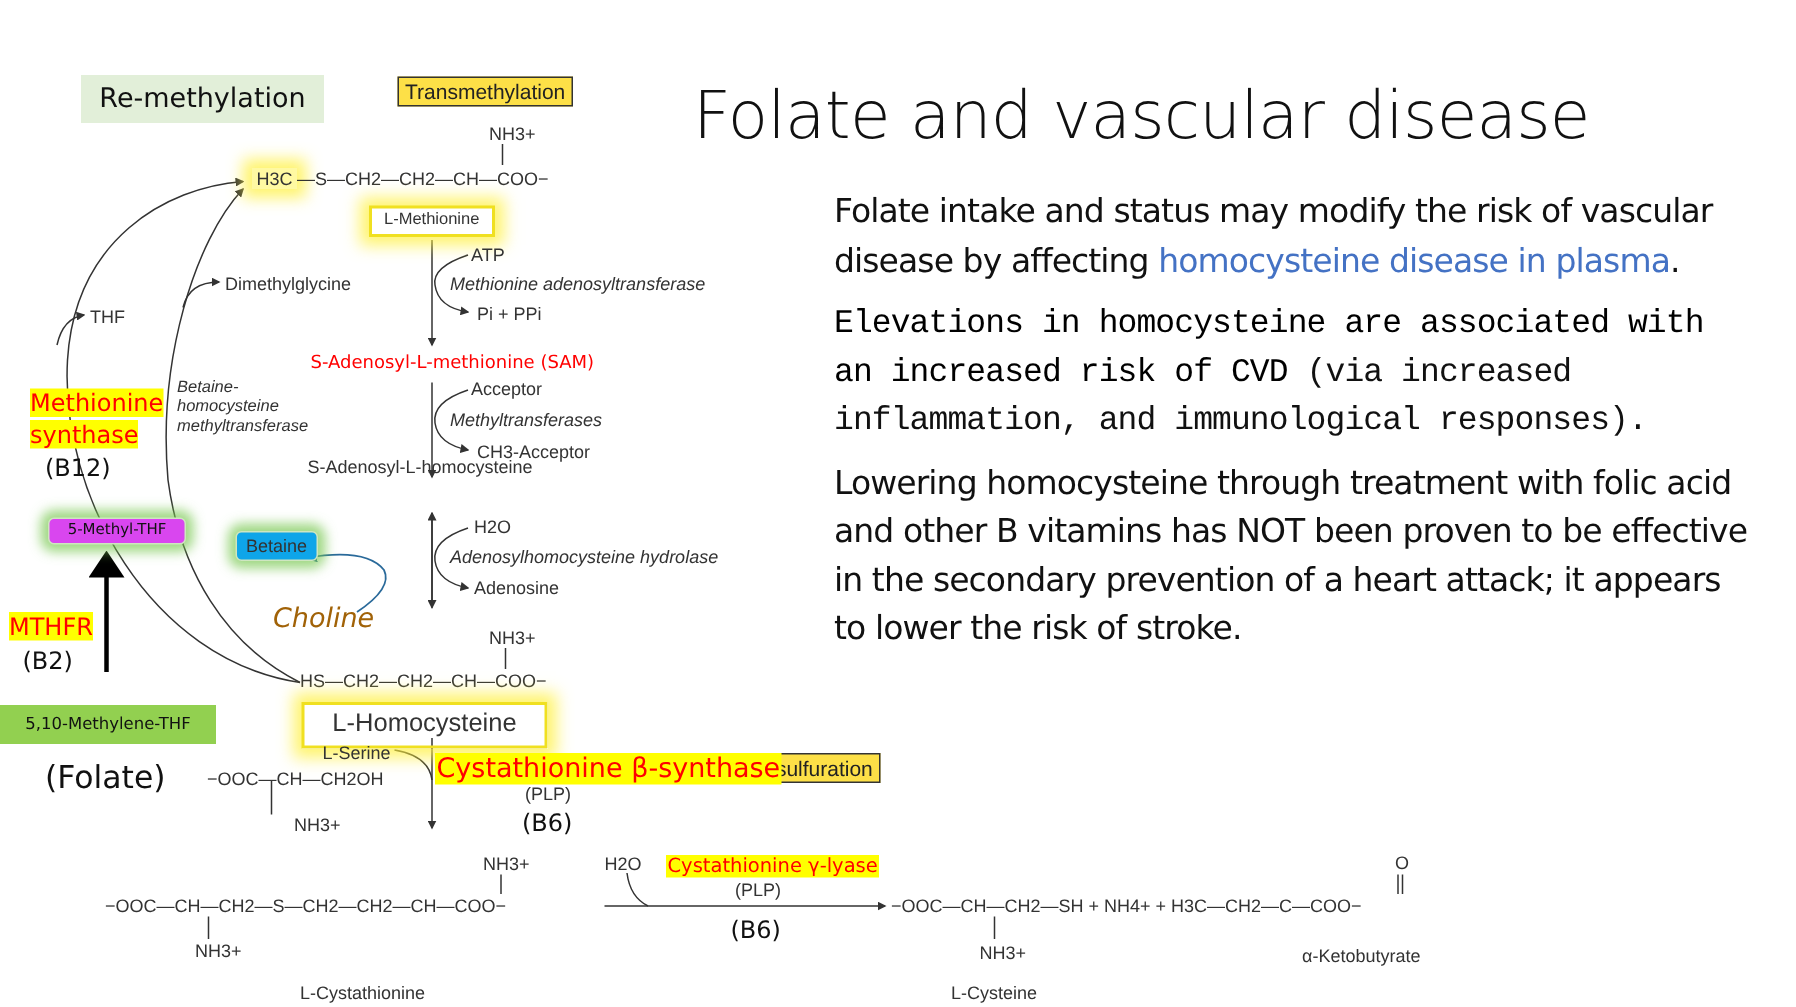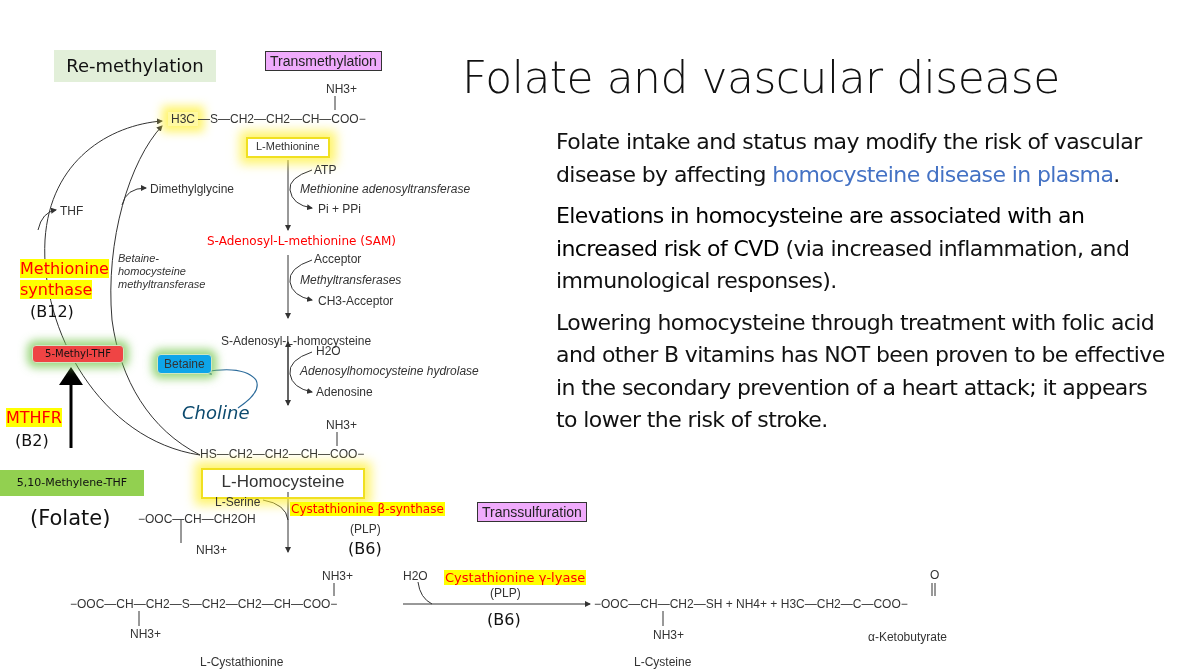--- a/index.html
+++ b/index.html
@@ -4,21 +4,21 @@
 <style>
   html, body { margin: 0; padding: 0; background: #ffffff; }
   body { width: 1197px; height: 671px; position: relative; overflow: hidden;
          font-family: "Liberation Sans", sans-serif; color: #111; }
   .abs { position: absolute; white-space: nowrap; }
   .chem { font-family: "Liberation Sans", sans-serif; font-size: 12px; color: #333; }
   .ital { font-style: italic; }
   .carlito { font-family: "DejaVu Sans", sans-serif; }
   .hl-yellow { background: #ffff00; color: #ff0000; }
   .red { color: #ff0000; }
-  .box { border: 1px solid #333; padding: 1px 4px; background: #f0abfc; }
+  .box { border: 1px solid #333; padding: 1px 4px; background: #fde047; }
   .glow-y { box-shadow: 0 0 10px 6px rgba(255,240,60,0.75); }
   .glow-g { box-shadow: 0 0 8px 5px rgba(120,200,80,0.7); border-radius: 4px; }
   .title { font-family: "DejaVu Sans", sans-serif; font-weight: 200; font-size: 44px;
            color: #111; letter-spacing: -0.5px; }
   .para { font-family: "DejaVu Sans", sans-serif; font-size: 22px; line-height: 32.5px;
           color: #111; width: 610px; letter-spacing: -0.6px; white-space: normal; }
   .blue { color: #4472c4; }
   svg.lines { position: absolute; left: 0; top: 0; }
 </style>
 </head>
@@ -83,35 +83,35 @@
 <div class="abs chem" style="left:314px; top:163px;text-align:center;">ATP</div>
 <div class="abs chem ital" style="left:300px; top:182px;">Methionine adenosyltransferase</div>
 <div class="abs chem" style="left:318px; top:202px;">Pi + PPi</div>
 
 <div class="abs red" style="left:207px; top:234px; font-size:12px; font-family:'DejaVu Sans',sans-serif;">S-Adenosyl-L-methionine (SAM)</div>
 
 <div class="abs chem" style="left:314px; top:252px;">Acceptor</div>
 <div class="abs chem ital" style="left:300px; top:273px;">Methyltransferases</div>
 <div class="abs chem" style="left:318px; top:294px;">CH3-Acceptor</div>
 
-<div class="abs chem" style="left:205px; top:334px;margin-left:16px;">S-Adenosyl-L-homocysteine</div>
+<div class="abs chem" style="left:205px; top:304px;">S-Adenosyl-L-homocysteine</div>
 
 <div class="abs chem" style="left:316px; top:344px;">H2O</div>
 <div class="abs chem ital" style="left:300px; top:364px;">Adenosylhomocysteine hydrolase</div>
 <div class="abs chem" style="left:316px; top:385px;">Adenosine</div>
 
 <div class="abs chem" style="left:326px; top:418px;">NH3+</div>
 <div class="abs chem" style="left:200px; top:447px;">HS—CH2—CH2—CH—COO−</div>
 <div class="abs chem glow-y" style="left:201px; top:468px; width:160px; border:2px solid #f0e020; font-size:17px; text-align:center; padding:2px 0 5px 0;">L-Homocysteine</div>
 
 <div class="abs chem" style="left:215px; top:495px;">L-Serine</div>
 <div class="abs chem" style="left:138px; top:512px;">−OOC—CH—CH2OH</div>
 <div class="abs chem" style="left:196px; top:543px;">NH3+</div>
 
-<div class="abs hl-yellow" style="left:290px; top:502px; font-size:12px; font-family:'DejaVu Sans',sans-serif; padding:0 1px;">Cystathionine β-synthase</div>
+<div class="abs hl-yellow" style="left:290px; top:502px; font-size:18px; font-family:'DejaVu Sans',sans-serif; padding:0 1px;">Cystathionine β-synthase</div>
 <div class="abs chem" style="left:350px; top:522px;">(PLP)</div>
 <div class="abs carlito" style="left:348px; top:539px; font-size:16px;">(B6)</div>
 
 <div class="abs chem" style="left:322px; top:569px;">NH3+</div>
 <div class="abs chem" style="left:70px; top:597px;">−OOC—CH—CH2—S—CH2—CH2—CH—COO−</div>
 <div class="abs chem" style="left:130px; top:627px;">NH3+</div>
 <div class="abs chem" style="left:200px; top:655px;">L-Cystathionine</div>
 
 <div class="abs chem" style="left:403px; top:569px;">H2O</div>
 <div class="abs hl-yellow" style="left:444px; top:570px; font-size:13px; font-family:'DejaVu Sans',sans-serif; padding:0 1px;">Cystathionine γ-lyase</div>
@@ -132,38 +132,38 @@
   <div>homocysteine</div>
   <div>methyltransferase</div>
 </div>
 
 <div class="abs carlito" style="left:20px; top:258px; font-size:16px; line-height:21px;">
   <div><span class="hl-yellow">Methionine</span></div>
   <div><span class="hl-yellow">synthase</span></div>
 </div>
 <div class="abs carlito" style="left:30px; top:302px; font-size:16px;">(B12)</div>
 
-<div class="abs carlito glow-g" style="left:32px; top:345px; width:90px; height:16px; font-size:10px; line-height:16px; text-align:center; background:#ef4444; border:1px solid #cfe6c0;">5-Methyl-THF</div>
+<div class="abs carlito glow-g" style="left:32px; top:345px; width:90px; height:16px; font-size:10px; line-height:16px; text-align:center; background:#d946ef; border:1px solid #cfe6c0;">5-Methyl-THF</div>
 <div class="abs chem glow-g" style="left:145px; top:354px; padding:2px 6px; background:#0ea5e9; border:1px solid #cfe6c0;margin-left:12px;">Betaine</div>
 
-<div class="abs ital" style="left:182px; top:402px; font-size:18px; color:#0c4a6e; font-family:'DejaVu Sans',sans-serif;">Choline</div>
+<div class="abs ital" style="left:182px; top:402px; font-size:18px; color:#a16207; font-family:'DejaVu Sans',sans-serif;">Choline</div>
 
 <div class="abs carlito" style="left:6px; top:408px; font-size:16px;">
   <span class="hl-yellow">MTHFR</span>
 </div>
 <div class="abs carlito" style="left:15px; top:431px; font-size:16px;">(B2)</div>
 
 <div class="abs carlito" style="left:0px; top:470px; width:144px; height:26px; background:#92d050; font-size:11px; line-height:26px; text-align:center;">5,10-Methylene-THF</div>
 <div class="abs carlito" style="left:30px; top:506px; font-size:21px;">(Folate)</div>
 
 <div class="abs title" style="left:462px; top:52px;">Folate and vascular disease</div>
 
 <div class="abs" style="left:556px; top:126px; width:620px; white-space:normal;">
   <p class="para" style="margin:0 0 9px 0;">
     <span>Folate intake and status may modify the risk of vascular disease by affecting </span><span class="blue">homocysteine disease in plasma</span><span>.</span>
   </p>
-  <p class="para" style="margin:0 0 9px 0;">
+  <p class="para" style="margin:0 0 9px 0;font-family:Liberation Mono, monospace;">
     <span style="color:#000;">Elevations in homocysteine are associated with an increased risk of CVD</span><span> (via increased inflammation,  and immunological responses).</span>
   </p>
   <p class="para" style="margin:0;">
     <span>Lowering homocysteine through treatment with folic acid and other B vitamins has </span><span style="font-weight:normal;">NOT</span><span> been proven to be effective in the secondary prevention of a heart attack; it appears to lower the risk of stroke.</span>
   </p>
 </div>
 
 </body></html>

